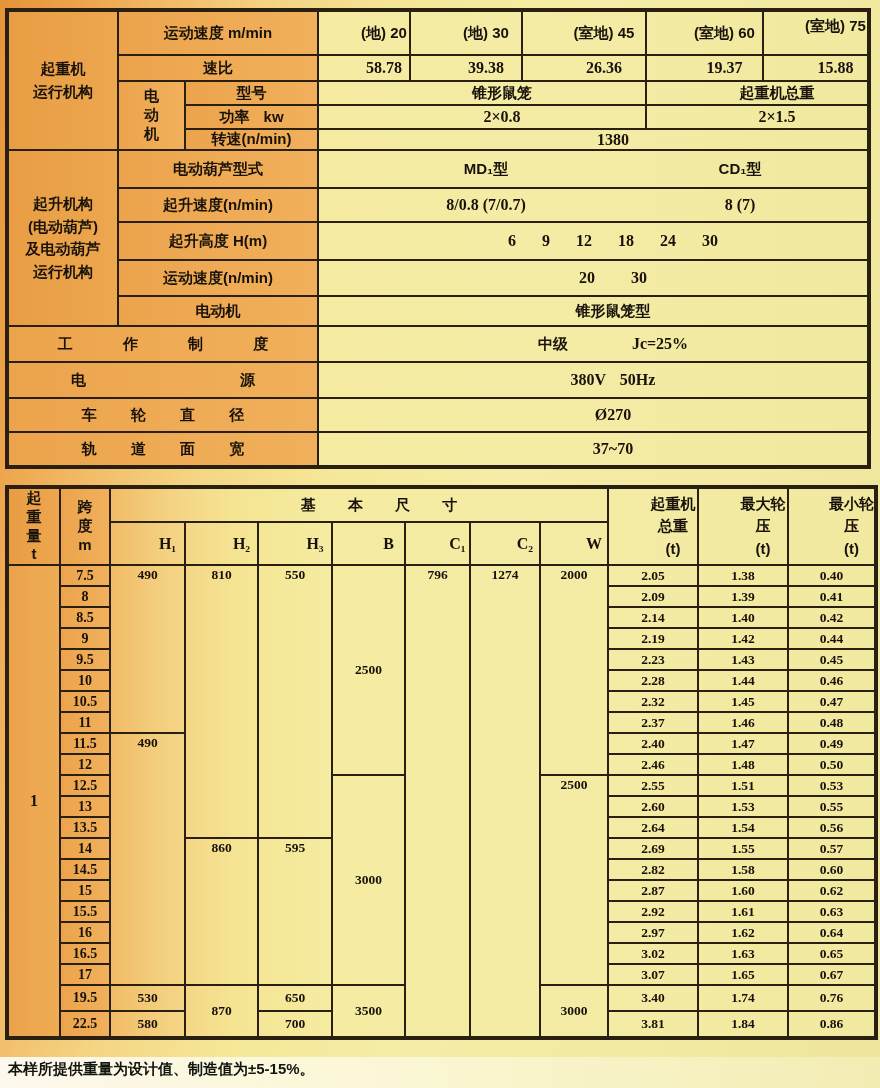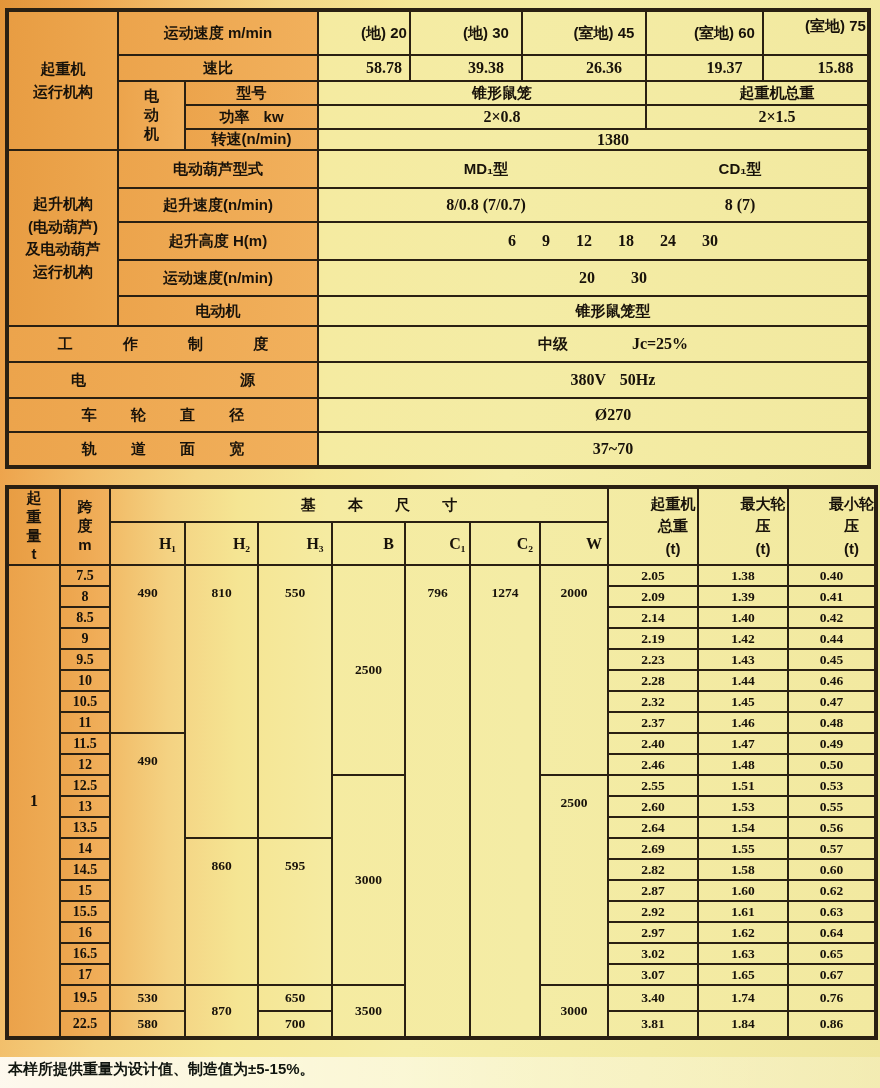--- a/index.html
+++ b/index.html
@@ -18,21 +18,21 @@
   .od{background:linear-gradient(to right,#e89d43,#eda74f);}
   .ol{background:linear-gradient(to right,#eca44c,#f1b05c);}
   .v{background:transparent;padding-left:40px;}
   
   .lab{font-weight:700;font-size:15px;}
   .big{font-size:15px;font-weight:700;line-height:1.5;}
   .pre{white-space:pre-line;}
   .num{font-family:"Liberation Serif","DejaVu Serif",serif;font-weight:700;font-size:16px;}
   .n{font-family:"Liberation Serif","DejaVu Serif",serif;font-weight:700;font-size:13.5px;background:transparent;}
   .sn{font-family:"Liberation Serif","DejaVu Serif",serif;font-weight:700;font-size:14px;}
-  .top{vertical-align:top;padding-top:19px;}
+  .top{vertical-align:top;padding-top:1px;}
   .mid{vertical-align:middle;}
   .ln{font-size:16px;}
   .vlab{font-weight:700;font-size:15px;line-height:1.25;}
   .hlist{display:flex;justify-content:center;gap:26px;align-items:center;}
   .hlist2{display:flex;justify-content:center;gap:36px;align-items:center;}
   .duo{display:flex;justify-content:center;gap:64px;align-items:center;}
   .ws-md{word-spacing:30px;margin-top:38px;}
   .ws-lg{word-spacing:46px;}
   .ws-xl{word-spacing:150px;}
   .ws-dims{word-spacing:28px;}

